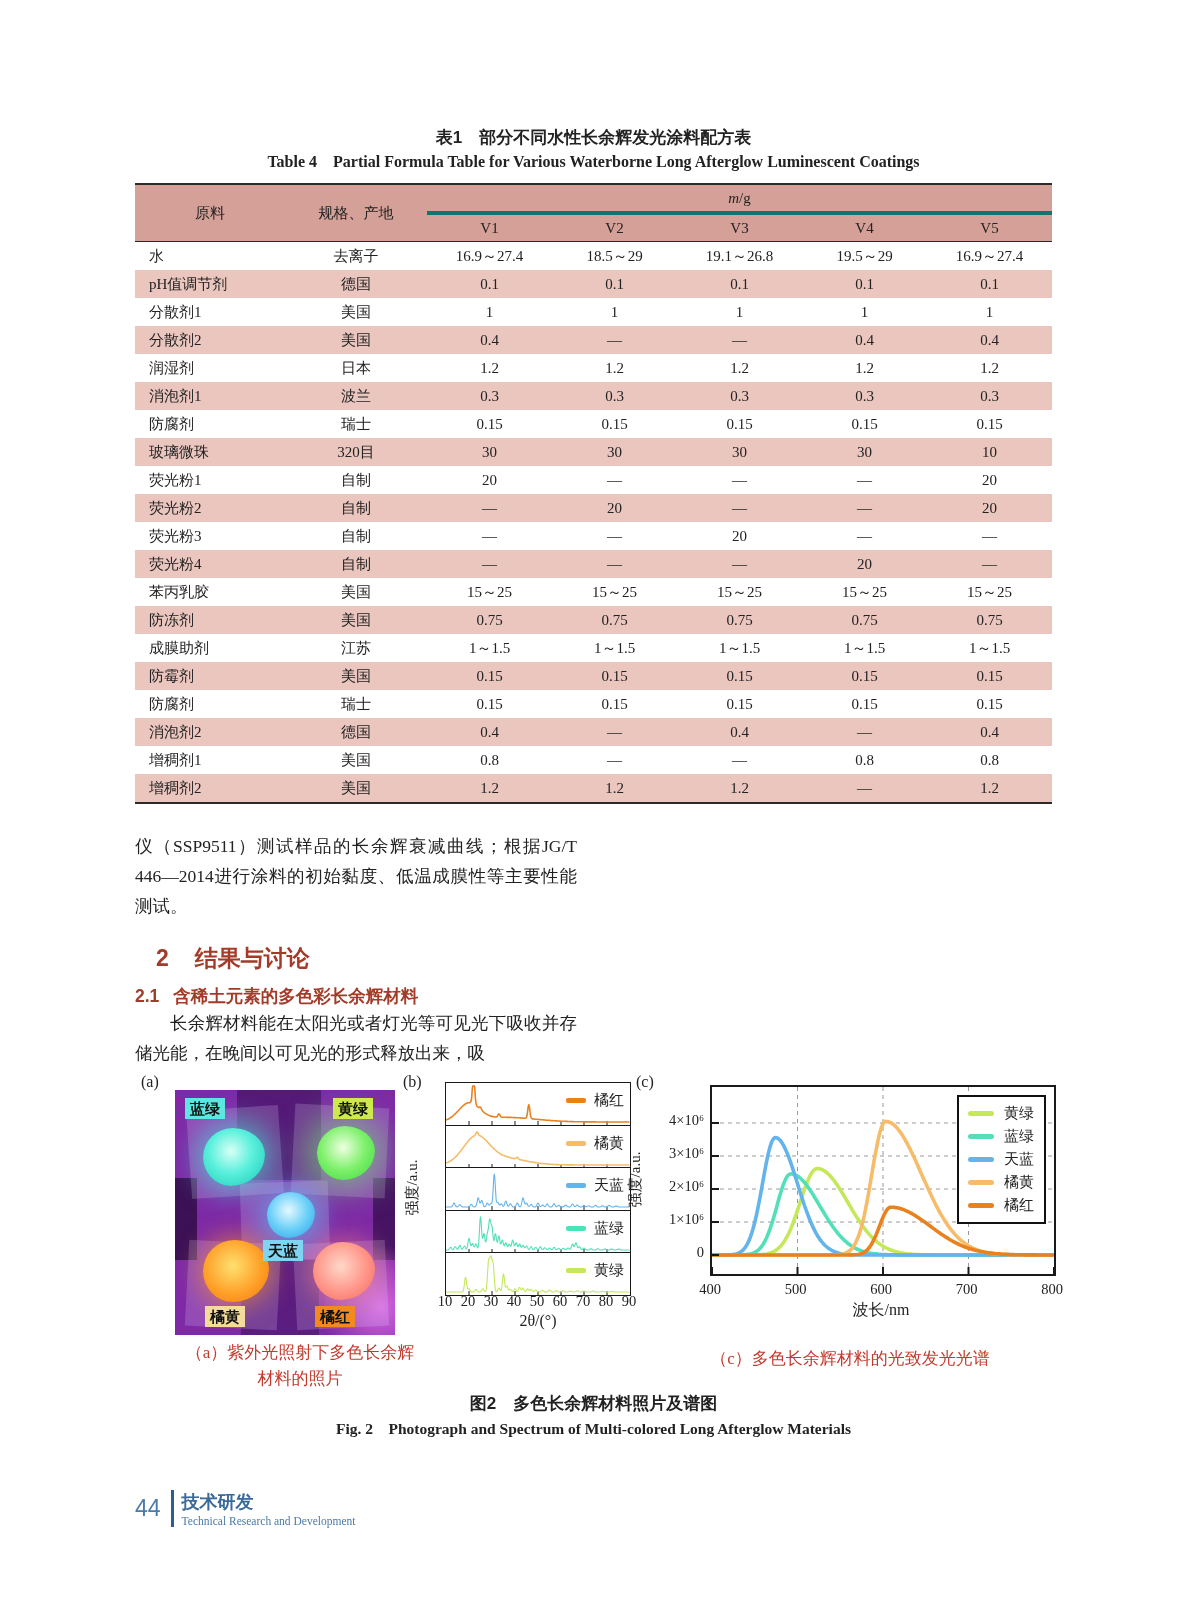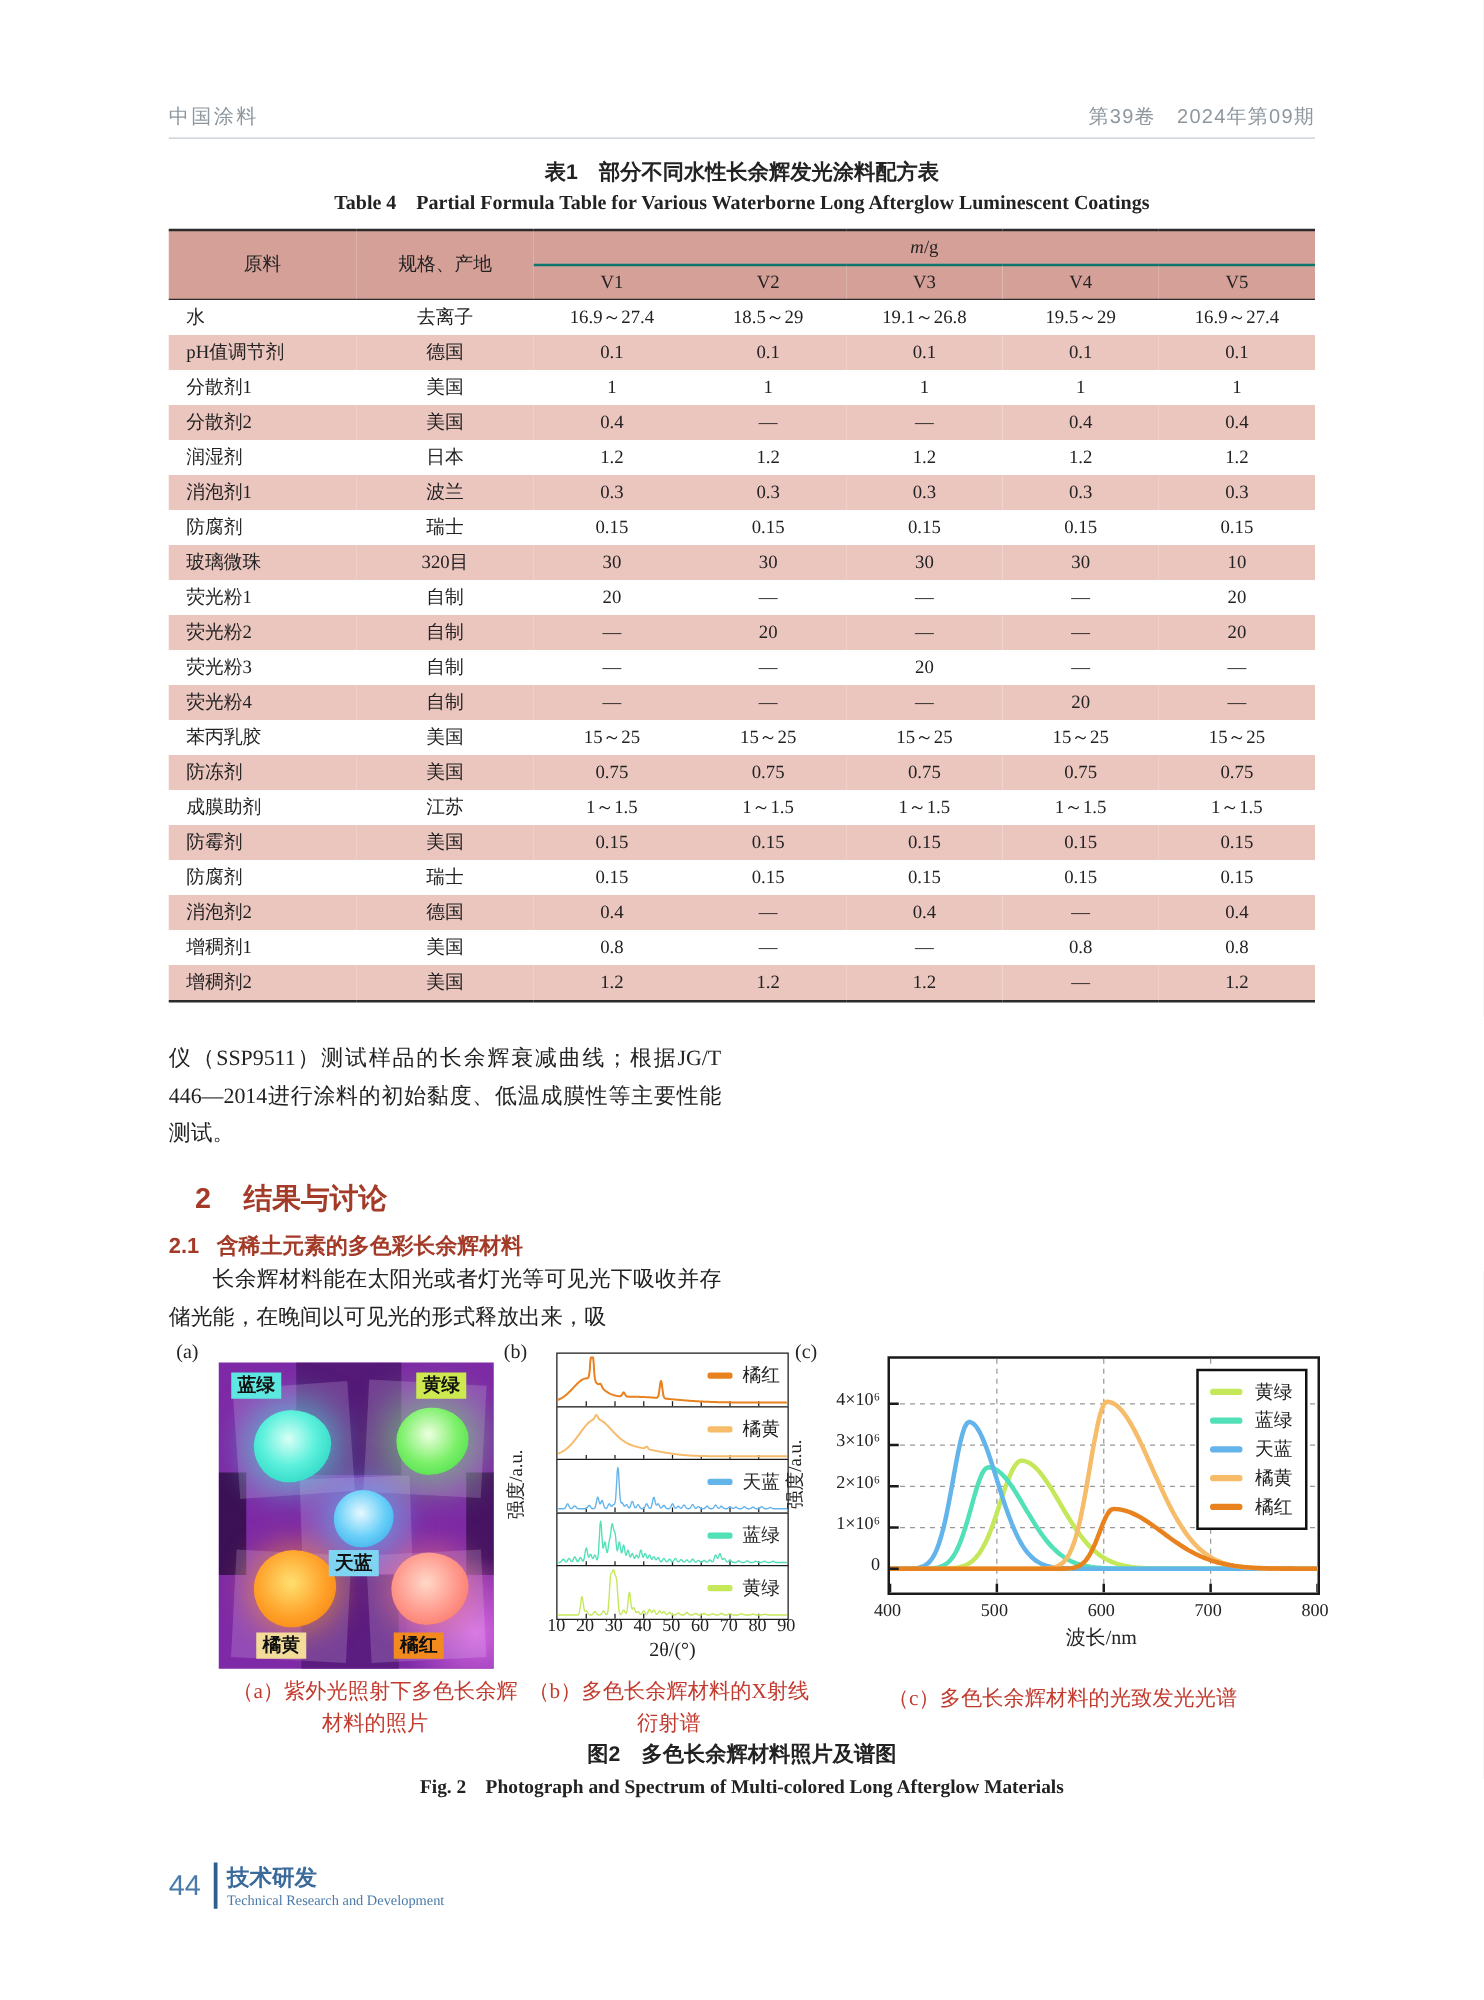--- a/index.html
+++ b/index.html
@@ -16,21 +16,21 @@
               font-size:17px;font-weight:bold;font-family:"Liberation Sans","DejaVu Sans",sans-serif;}
   .t-title-en{position:absolute;left:0;right:0;top:152px;text-align:center;
               font-size:16px;font-weight:bold;}
   
   table.formula{position:absolute;left:135px;top:183px;width:917px;border-collapse:collapse;
                 font-size:15px;table-layout:fixed;}
   table.formula th,table.formula td{padding:0 4px;text-align:center;font-weight:normal;height:28px;line-height:1.1;}
   table.formula thead th{background:#d5a098;height:26px;}
   table.formula thead{border-top:2px solid #2b2b2b;border-bottom:1.5px solid #2b2b2b;}
   table.formula tbody{border-bottom:2px solid #2b2b2b;}
-  table.formula .mg{border-bottom:2px solid #0f766e;}
+  table.formula .mg{border-bottom:4px solid #0f766e;}
   table.formula td.mat{text-align:left;padding-left:14px;}
   table.formula tr.alt td{background:#ebc6bf;}
   col.c-mat{width:150px;} col.c-spec{width:142px;} col.c-v{width:125px;}
   
   .col-text{position:absolute;width:442px;font-size:17.5px;line-height:30px;text-align:justify;}
   .col-left{left:135px;top:831px;}
   .col-right{left:610px;top:831px;}
   .sec-head{position:absolute;left:135px;top:943px;color:#a33b28;font-size:23px;font-weight:bold;
             font-family:"Liberation Sans","DejaVu Sans",sans-serif;margin-left:21px;}
   .sec-head .num{margin-right:26px;}
@@ -80,24 +80,20 @@
   .pfoot .pno{color:#4a7aa8;font-size:23px;font-family:"Liberation Sans","DejaVu Sans",sans-serif;margin-right:10px;}
   .pfoot .block{border-left:3px solid #2f5e8e;padding-left:8px;}
   .pfoot .zh{color:#3a6a9a;font-size:18px;font-weight:bold;font-family:"Liberation Sans","DejaVu Sans",sans-serif;}
   .pfoot .en{color:#4a7aa8;font-size:11.5px;margin-top:1px;}
 </style>
 </head>
 <body>
 
 <div class="page">
 
-  <div class="phead">
-    <span class="l">中国涂料</span>
-    <span class="r">第39卷　2024年第09期</span>
-  </div>
 
   <div class="t-title-zh">表1　部分不同水性长余辉发光涂料配方表</div>
   <div class="t-title-en">Table 4　Partial Formula Table for Various Waterborne Long Afterglow Luminescent Coatings</div>
 
   <table class="formula">
     <colgroup>
         <col class="c-mat">
         <col class="c-spec">
         <col class="c-v">
         <col class="c-v">
@@ -476,24 +472,20 @@
       <div class="pl-xtick" style="left: 141.5px;">500</div>
       <div class="pl-xtick" style="left: 227px;">600</div>
       <div class="pl-xtick" style="left: 312.5px;">700</div>
       <div class="pl-xtick" style="left: 398px;">800</div>
     </div>
 
   <div class="subcap" style="left:160px;top:1340px;width:280px;">
     <div>（a）紫外光照射下多色长余辉</div>
       <div>材料的照片</div>
   </div>
-  <div class="subcap" style="left:415px;top:1340px;width:240px;">
-    <div>（b）多色长余辉材料的X射线</div>
-      <div>衍射谱</div>
-  </div>
   <div class="subcap" style="left:660px;top:1346px;width:380px;">
     <div>（c）多色长余辉材料的光致发光光谱</div>
   </div>
   <div class="figcap-zh">图2　多色长余辉材料照片及谱图</div>
   <div class="figcap-en">Fig. 2　Photograph and Spectrum of Multi-colored Long Afterglow Materials</div>
 
   <div class="pfoot">
     <span class="pno">44</span>
     <span class="block">
       <div class="zh">技术研发</div>

